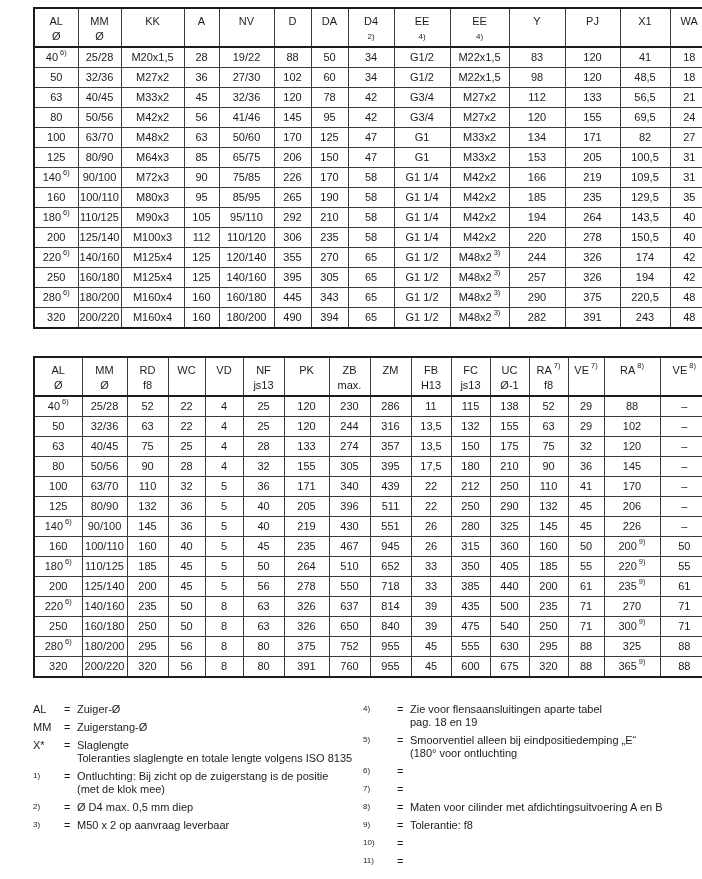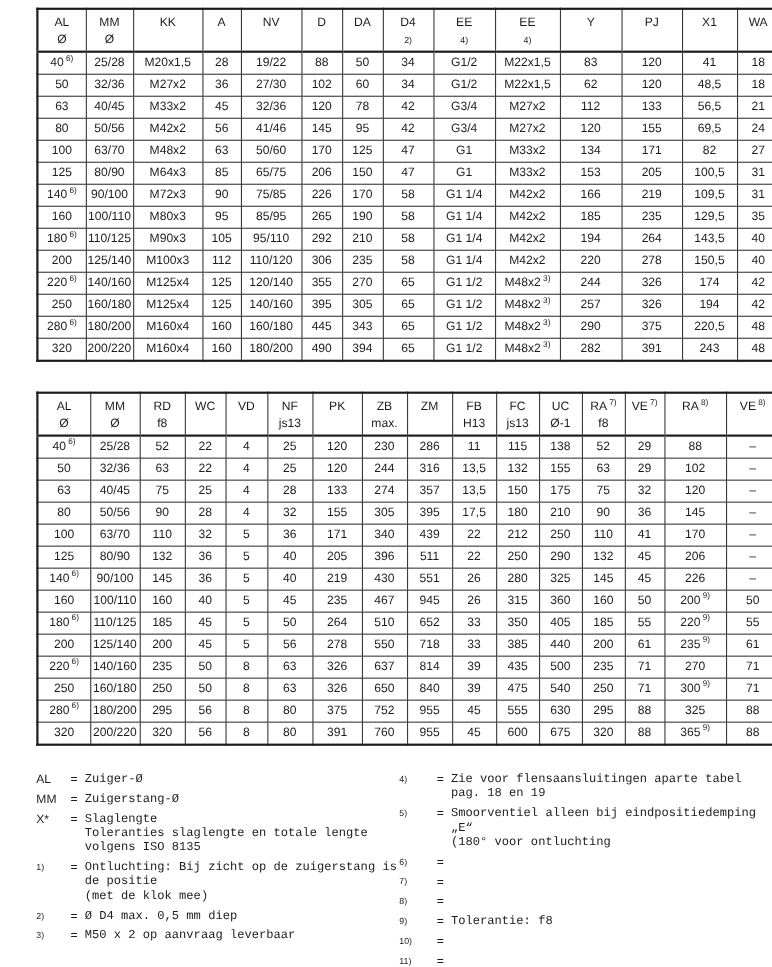--- a/index.html
+++ b/index.html
@@ -56,21 +56,21 @@
     margin-top: 25px;
     font-size: 11px;
     line-height: 13px;
   }
   .legend-col { width: 330px; }
   .legend-col.right { width: auto; flex: 1; }
   .legend-item { display: flex; align-items: flex-start; margin-bottom: 5px; }
   .legend-item .term { flex: 0 0 31px; }
   .legend-item .term.sup-term { font-size: 8px; line-height: 11px; }
   .legend-item .eq { flex: 0 0 13px; }
-  .legend-item .lines { flex: 1; font-family: Liberation Mono, monospace; }
+  .legend-item .lines { flex: 1; }
   .legend-col.right .legend-item .term { flex-basis: 34px; }
 </style>
 </head>
 <body>
 
 <div class="page">
 
   <table class="spec">
       <colgroup>
         <col style="width: 44px;">
@@ -143,21 +143,21 @@
           <td>50</td>
           <td>32/36</td>
           <td>M27x2</td>
           <td>36</td>
           <td>27/30</td>
           <td>102</td>
           <td>60</td>
           <td>34</td>
           <td>G1/2</td>
           <td>M22x1,5</td>
-          <td>62</td>
+          <td>98</td>
           <td>120</td>
           <td>48,5</td>
           <td>18</td>
         </tr>
         <tr>
           <td>63</td>
           <td>40/45</td>
           <td>M33x2</td>
           <td>45</td>
           <td>32/36</td>
@@ -733,20 +733,23 @@
           <span class="term sup-term">6)</span>
           <span class="eq">=</span>
         </div>
         <div class="legend-item">
           <span class="term sup-term">7)</span>
           <span class="eq">=</span>
         </div>
         <div class="legend-item">
           <span class="term sup-term">8)</span>
           <span class="eq">=</span>
+          <div class="lines">
+            <div>Maten voor cilinder met afdichtingsuitvoering A en B</div>
+          </div>
         </div>
         <div class="legend-item">
           <span class="term sup-term">9)</span>
           <span class="eq">=</span>
           <div class="lines">
             <div>Tolerantie: f8</div>
           </div>
         </div>
         <div class="legend-item">
           <span class="term sup-term">10)</span>

